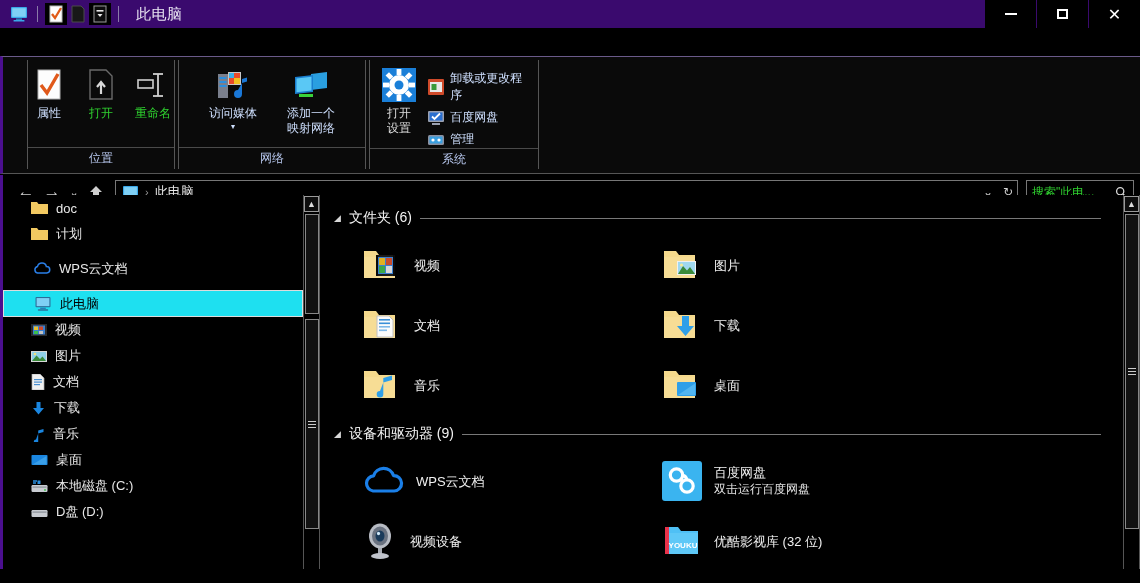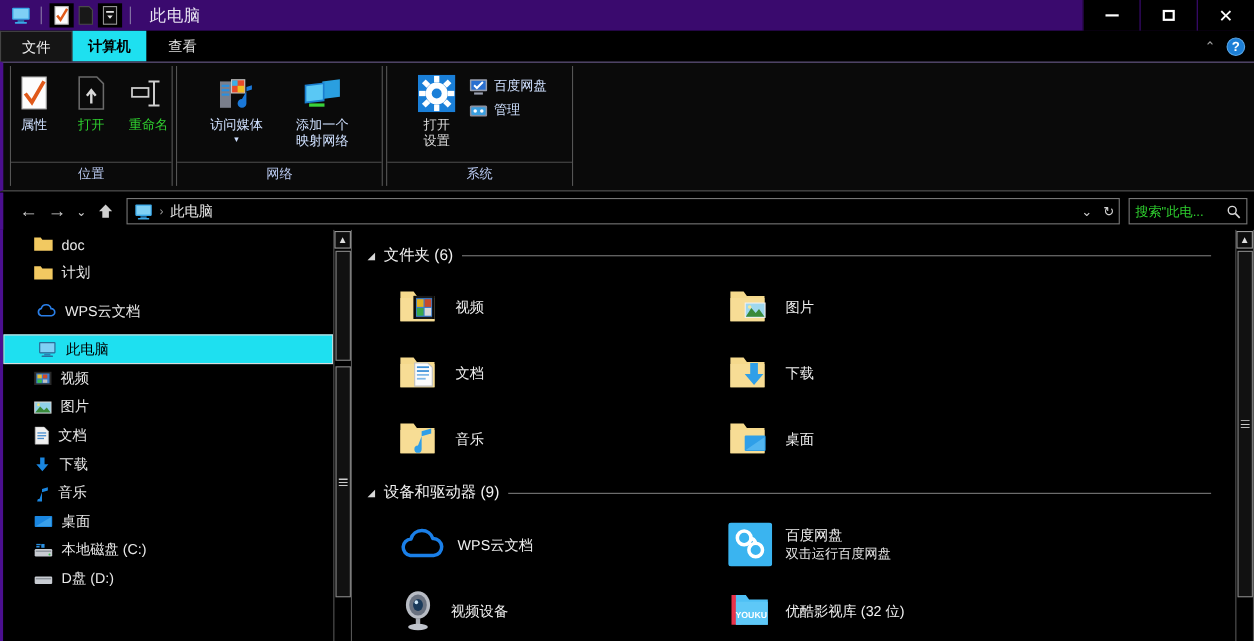--- a/index.html
+++ b/index.html
@@ -48,21 +48,21 @@
   
   .ribbon {
     position:absolute; left:0; top:56px; width:1140px; height:118px;
     background:#0a0a0a; border-top:1px solid #6a5a8a;
     border-bottom:1px solid #555;
     border-left:3px solid #4b0f8f;
     display:flex; align-items:stretch;
   }
   .rgroup { position:relative; border-right:1px solid #555; border-left:1px solid #555;
             display:flex; flex-direction:column; align-items:center; margin:3px 0 4px 3px;}
-  .rgroup:first-child { margin-left:6px; }
+  .rgroup:first-child { margin-left:24px; }
   .rgroup-body { flex:1; display:flex; align-items:flex-start; padding:6px 8px 0 8px; gap:2px;}
   .rgroup-label { height:22px; width:100%; display:flex; align-items:center;
                   justify-content:center; font-size:12px; color:#b9c9f0;
                   border-top:1px solid #4a4a4a; }
   .bigbtn { width:50px; display:flex; flex-direction:column; align-items:center;
             gap:4px; padding-top:2px; }
   .bigbtn .ic { height:34px; display:flex; align-items:flex-end; }
   .bigbtn .lb { font-size:12px; text-align:center; line-height:14px; }
   .lb-blue { color:#cfe0ff; }
   .lb-green { color:#2fd12f; }
@@ -86,21 +86,21 @@
   .path-text { color:#e8e8e8; font-size:13px; }
   .pathbox-right { position:absolute; right:4px; display:flex; align-items:center; gap:10px;}
   .pathbox-right span { color:#cfcfcf; font-size:12px; }
   .searchbox { width:108px; height:24px; margin:0 6px 0 8px; border:1px solid #777;
                background:#000; display:flex; align-items:center; justify-content:space-between;
                padding:0 5px; }
   .searchbox .txt { color:#2fd12f; font-size:12px; white-space:nowrap; overflow:hidden; }
   .searchbox .mag { color:#d8d8d8; font-size:12px; }
 
   
-  .body { position:absolute; left:0; top:209px; width:1140px; height:374px;
+  .body { position:absolute; left:0; top:195px; width:1140px; height:374px;
           border-left:3px solid #4b0f8f; display:flex; }
   .navpane { width:300px; height:374px; background:#000; overflow:hidden; position:relative; }
   .treeitem { height:26px; display:flex; align-items:center; gap:8px;
               font-size:13px; color:#e8e8e8; padding-left:28px; }
   .treeitem.ind2 { padding-left:28px; }
   .treeitem.ind3 { padding-left:30px; }
   .treeitem.selected { background:#1ee0f0; color:#000; border:1px solid #dcdcdc; height:27px;}
   .treeitem .lbl { white-space:nowrap; }
 
   
@@ -173,29 +173,20 @@
       <div class="wc min">
           <span></span>
         </div>
       <div class="wc max">
           <span></span>
         </div>
       <div class="wc close">✕</div>
     </div>
   </div>
 
-  <div class="tabstrip">
-    <div class="tab file">文件</div>
-    <div class="tab active">计算机</div>
-    <div class="tab">查看</div>
-    <div class="tabstrip-right">
-      <div class="caret-up">⌃</div>
-      <div class="help-icon">?</div>
-    </div>
-  </div>
 
   <div class="ribbon">
 
     <div class="rgroup" style="width:148px;">
       <div class="rgroup-body">
         <div class="bigbtn">
           <div class="ic">
             <svg width="30" height="34" viewBox="0 0 30 34">
               <rect x="4" y="2" width="22" height="29" fill="#fdfdfd" stroke="#b0b0b0"></rect>
               <path d="M7 17 L13 25 L24 6" stroke="#e0591a" stroke-width="3.4" fill="none"></path>
@@ -288,20 +279,30 @@
           </div>
           <div class="lb lb-gray" style="line-height:15px;">
             <span>打开</span><br>
             <span>设置</span>
           </div>
         </div>
         <div class="syscol">
           <div class="smallrow">
             <span>
               <svg width="16" height="16" viewBox="0 0 16 16">
+                <rect x="0" y="0" width="16" height="16" rx="1" fill="#cf4a2a"></rect>
+                <rect x="2" y="3" width="12" height="10" fill="#e8e8e8"></rect>
+                <rect x="3.5" y="5" width="5" height="6" fill="#3a9a3a"></rect>
+              </svg>
+            </span>
+            <span>卸载或更改程序</span>
+          </div>
+          <div class="smallrow">
+            <span>
+              <svg width="16" height="16" viewBox="0 0 16 16">
                 <rect x="0" y="1" width="16" height="11" rx="1" fill="#9aa0b0"></rect>
                 <rect x="1.5" y="2.5" width="13" height="8" fill="#2a6fd0"></rect>
                 <path d="M4 6.5 L6.5 9 L12 3.5" stroke="#fff" stroke-width="1.8" fill="none"></path>
                 <rect x="4" y="13" width="8" height="2" fill="#9aa0b0"></rect>
               </svg>
             </span>
             <span>百度网盘</span>
           </div>
           <div class="smallrow">
             <span>

